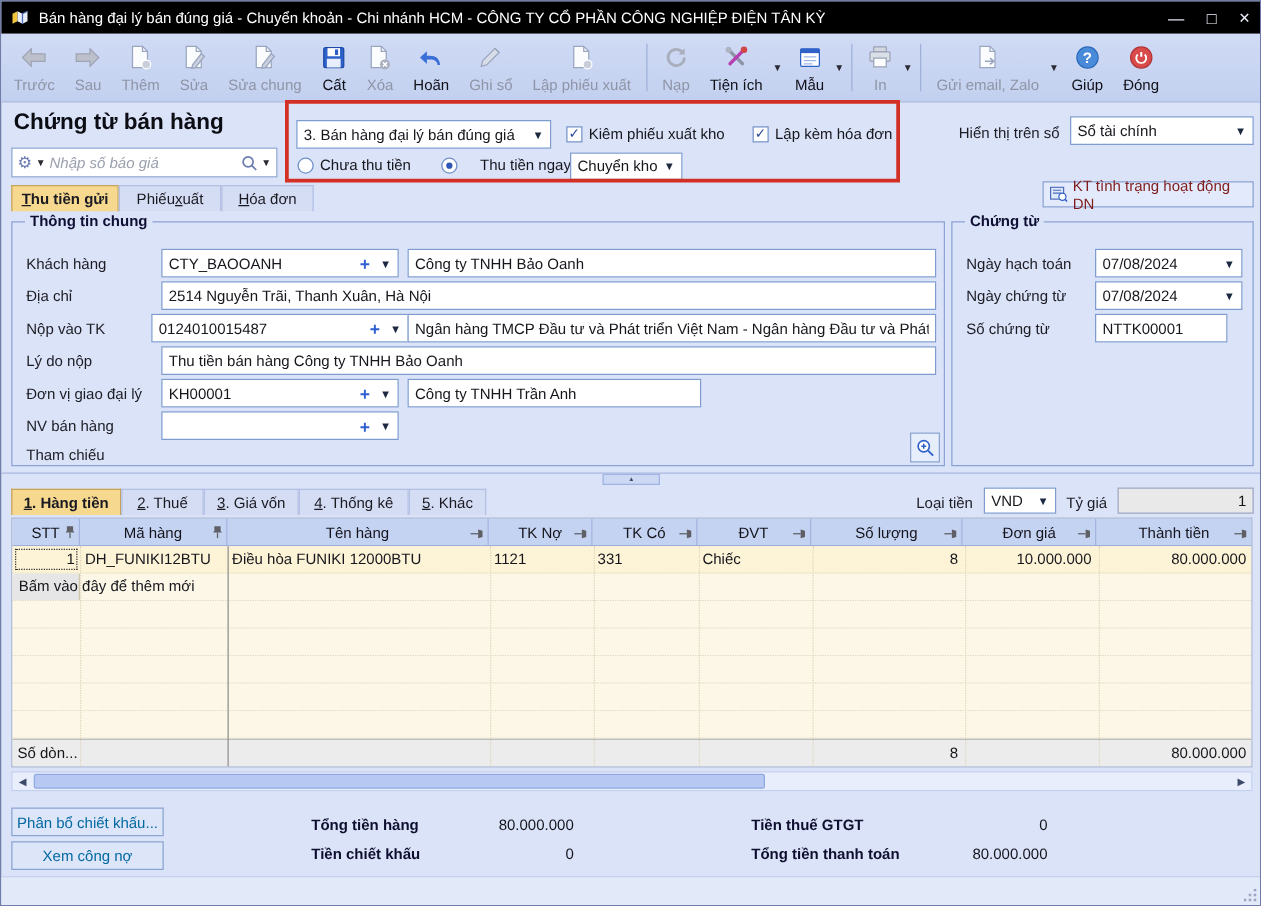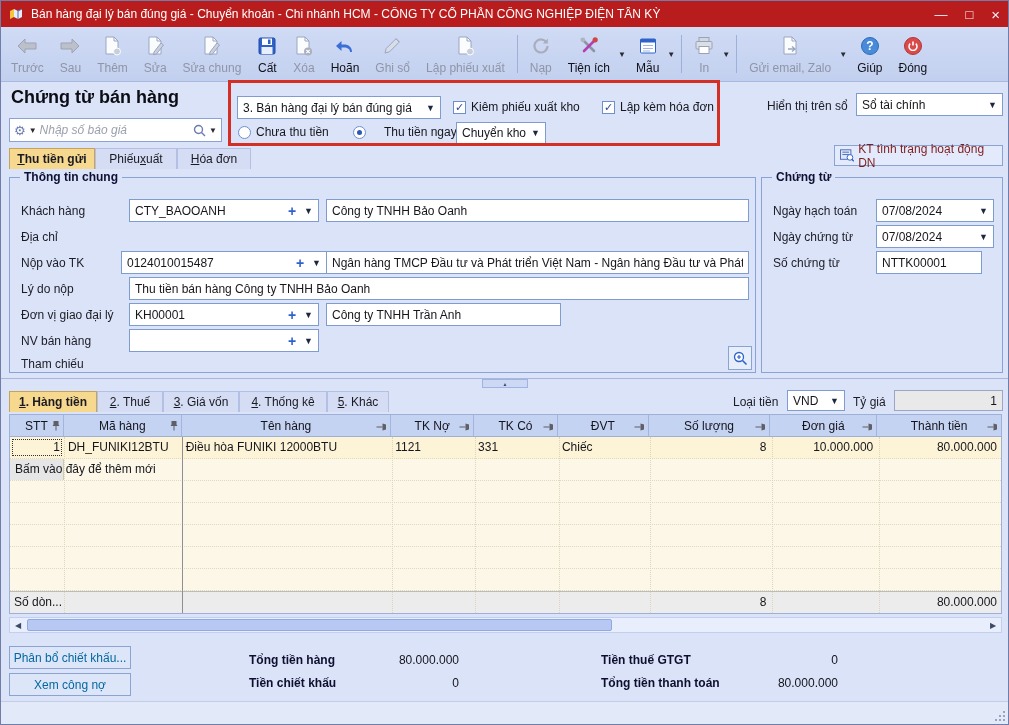--- a/index.html
+++ b/index.html
@@ -1,21 +1,21 @@
 <!DOCTYPE html>
 <html><head>
 <meta charset="utf-8">
 <style>
   * { box-sizing: border-box; margin: 0; padding: 0; }
   html,body { width:1009px; }
   body { font-family: "Liberation Sans", sans-serif; font-size: 12px; color:#16161d; background:#fff; }
   .window { position:relative; width:1009px; height:725px; background:#dbe3f8; overflow:hidden; border:1px solid #6f7da8; }
 
   
-  .titlebar { position:absolute; top:0; left:0; right:0; height:26px; background:#b91c1c; display:flex; align-items:center; padding:0 8px; gap:7px; color:#fff; }
+  .titlebar { position:absolute; top:0; left:0; right:0; height:26px; background:#000000; display:flex; align-items:center; padding:0 8px; gap:7px; color:#fff; }
   .titlebar .ttl { font-size:12px; white-space:nowrap; overflow:hidden; }
   .win-controls { margin-left:auto; display:flex; gap:18px; align-items:center; color:#eef1fa; font-size:13px; }
   .win-controls span { cursor:default; }
 
   
   .toolbar { position:absolute; top:26px; left:0; right:0; height:55px; background:linear-gradient(#d0dbf5,#c2d0ef); border-bottom:1px solid #a9b8de; display:flex; align-items:stretch; padding:2px 2px; }
   .tbtn { display:flex; flex-direction:column; align-items:center; justify-content:center; gap:3px; padding:2px 8px; }
   .tbtn .icon24 { height:24px; display:flex; align-items:center; justify-content:center; }
   .tbtn .lbl { white-space:nowrap; }
   .tbtn.disabled .lbl { color:#8f95a6; }
@@ -369,20 +369,23 @@
   <div class="tbox abs" style="left:128px; top:198px; width:190px;">
     <span class="val">CTY_BAOOANH</span>
     <span class="plus">+</span>
     <span class="dd">▼</span>
   </div>
   <div class="tbox abs" style="left:325px; top:198px; width:423px;">
     <span class="val">Công ty TNHH Bảo Oanh</span>
   </div>
 
   <div class="field-label" style="left:20px; top:229px;">Địa chỉ</div>
+  <div class="tbox abs" style="left:128px; top:224px; width:620px;">
+    <span class="val">2514 Nguyễn Trãi, Thanh Xuân, Hà Nội</span>
+  </div>
 
   <div class="field-label" style="left:20px; top:255px;">Nộp vào TK</div>
   <div class="tbox abs" style="left:120px; top:250px; width:206px;">
     <span class="val">0124010015487</span>
     <span class="plus">+</span>
     <span class="dd">▼</span>
   </div>
   <div class="tbox abs" style="left:325px; top:250px; width:423px;">
     <span class="val">Ngân hàng TMCP Đầu tư và Phát triển Việt Nam - Ngân hàng Đầu tư và Phát triển</span>
   </div>

